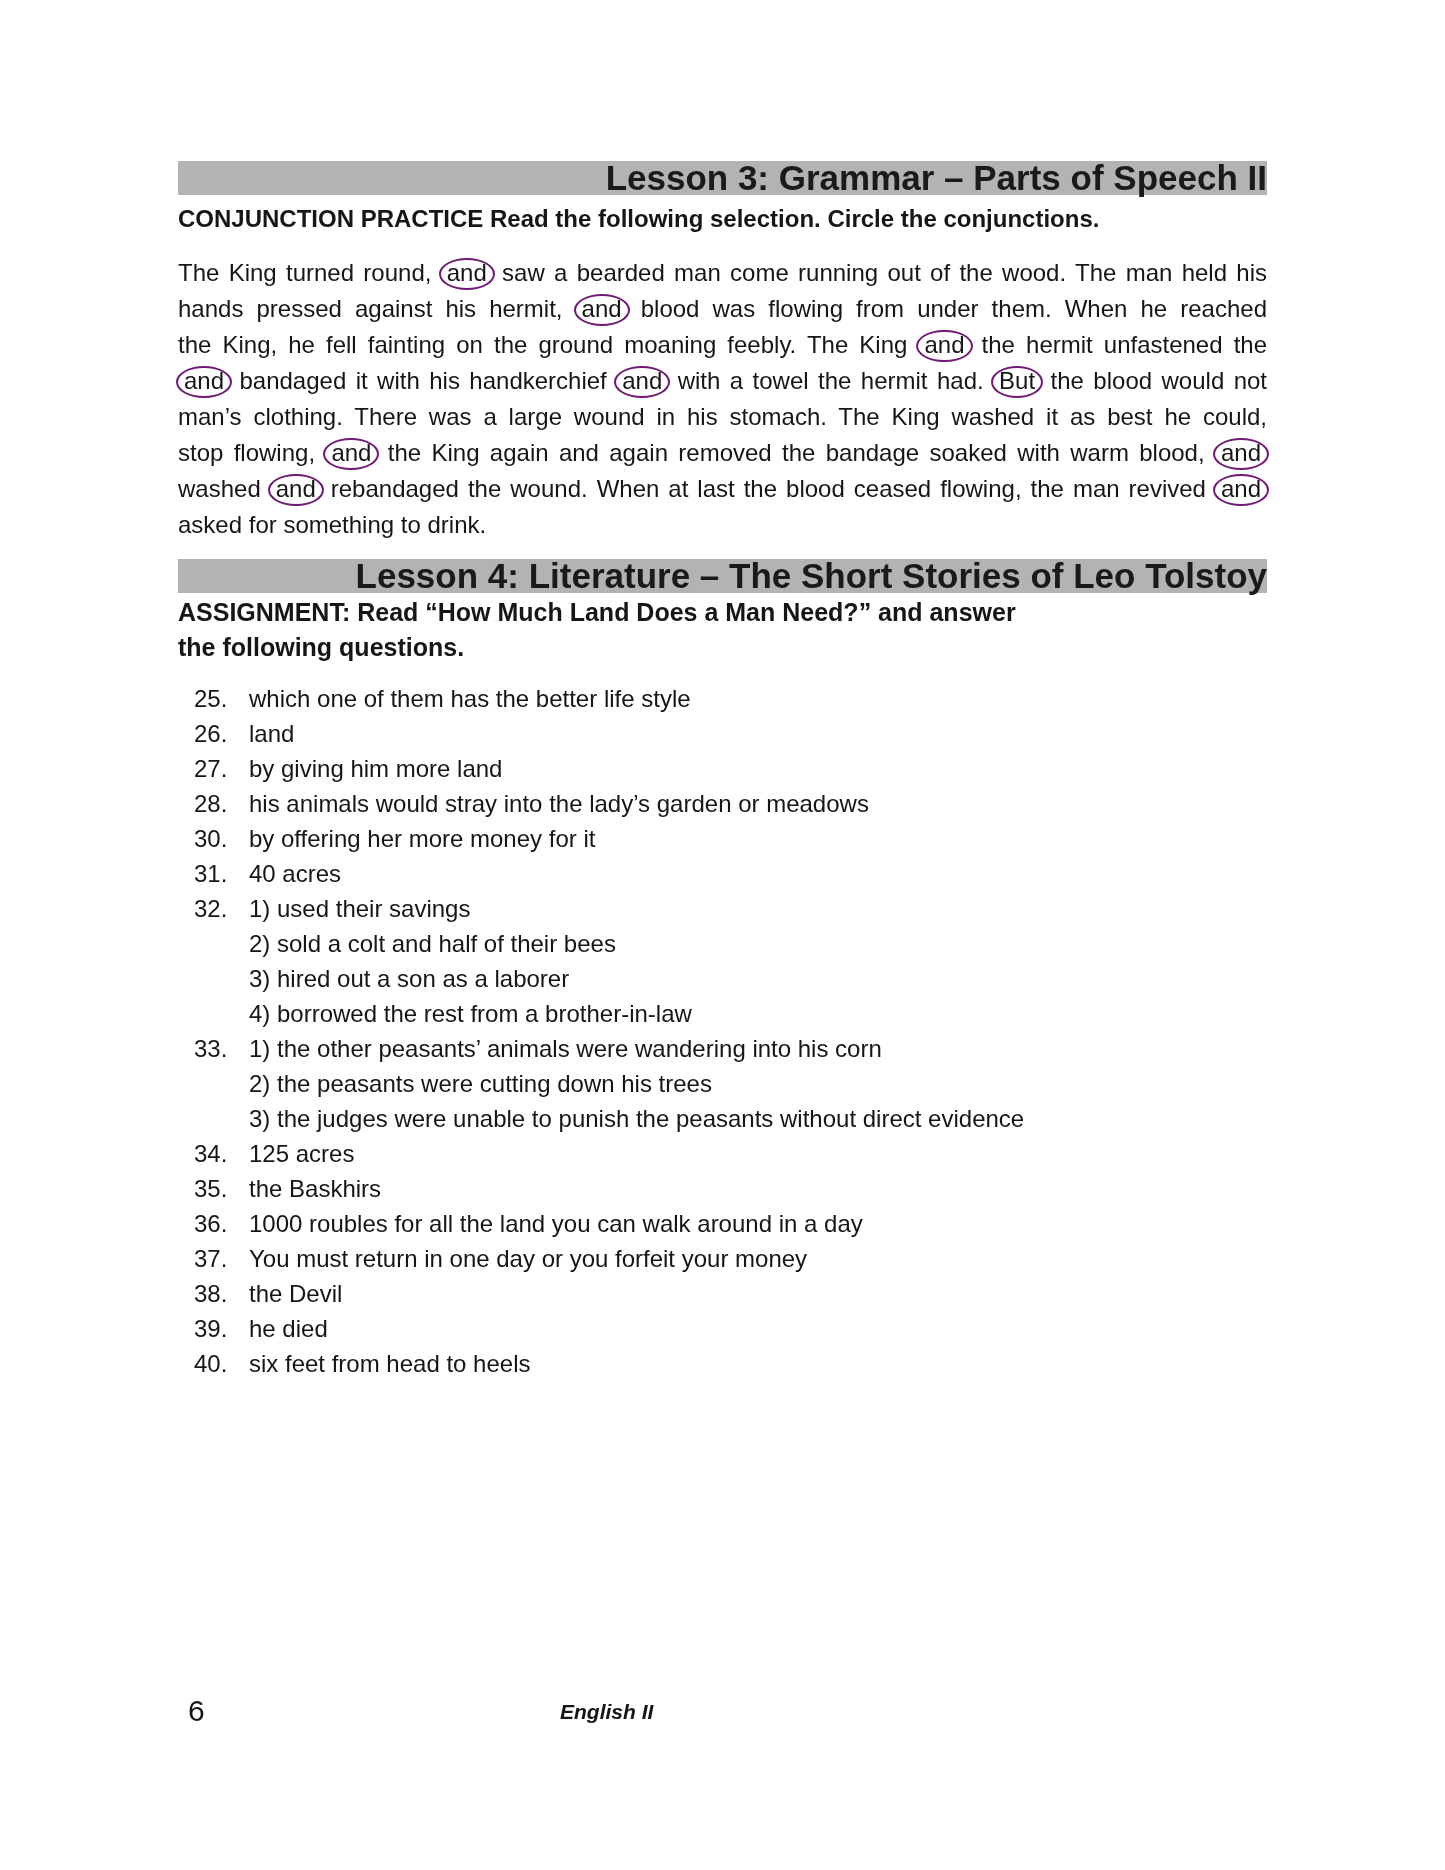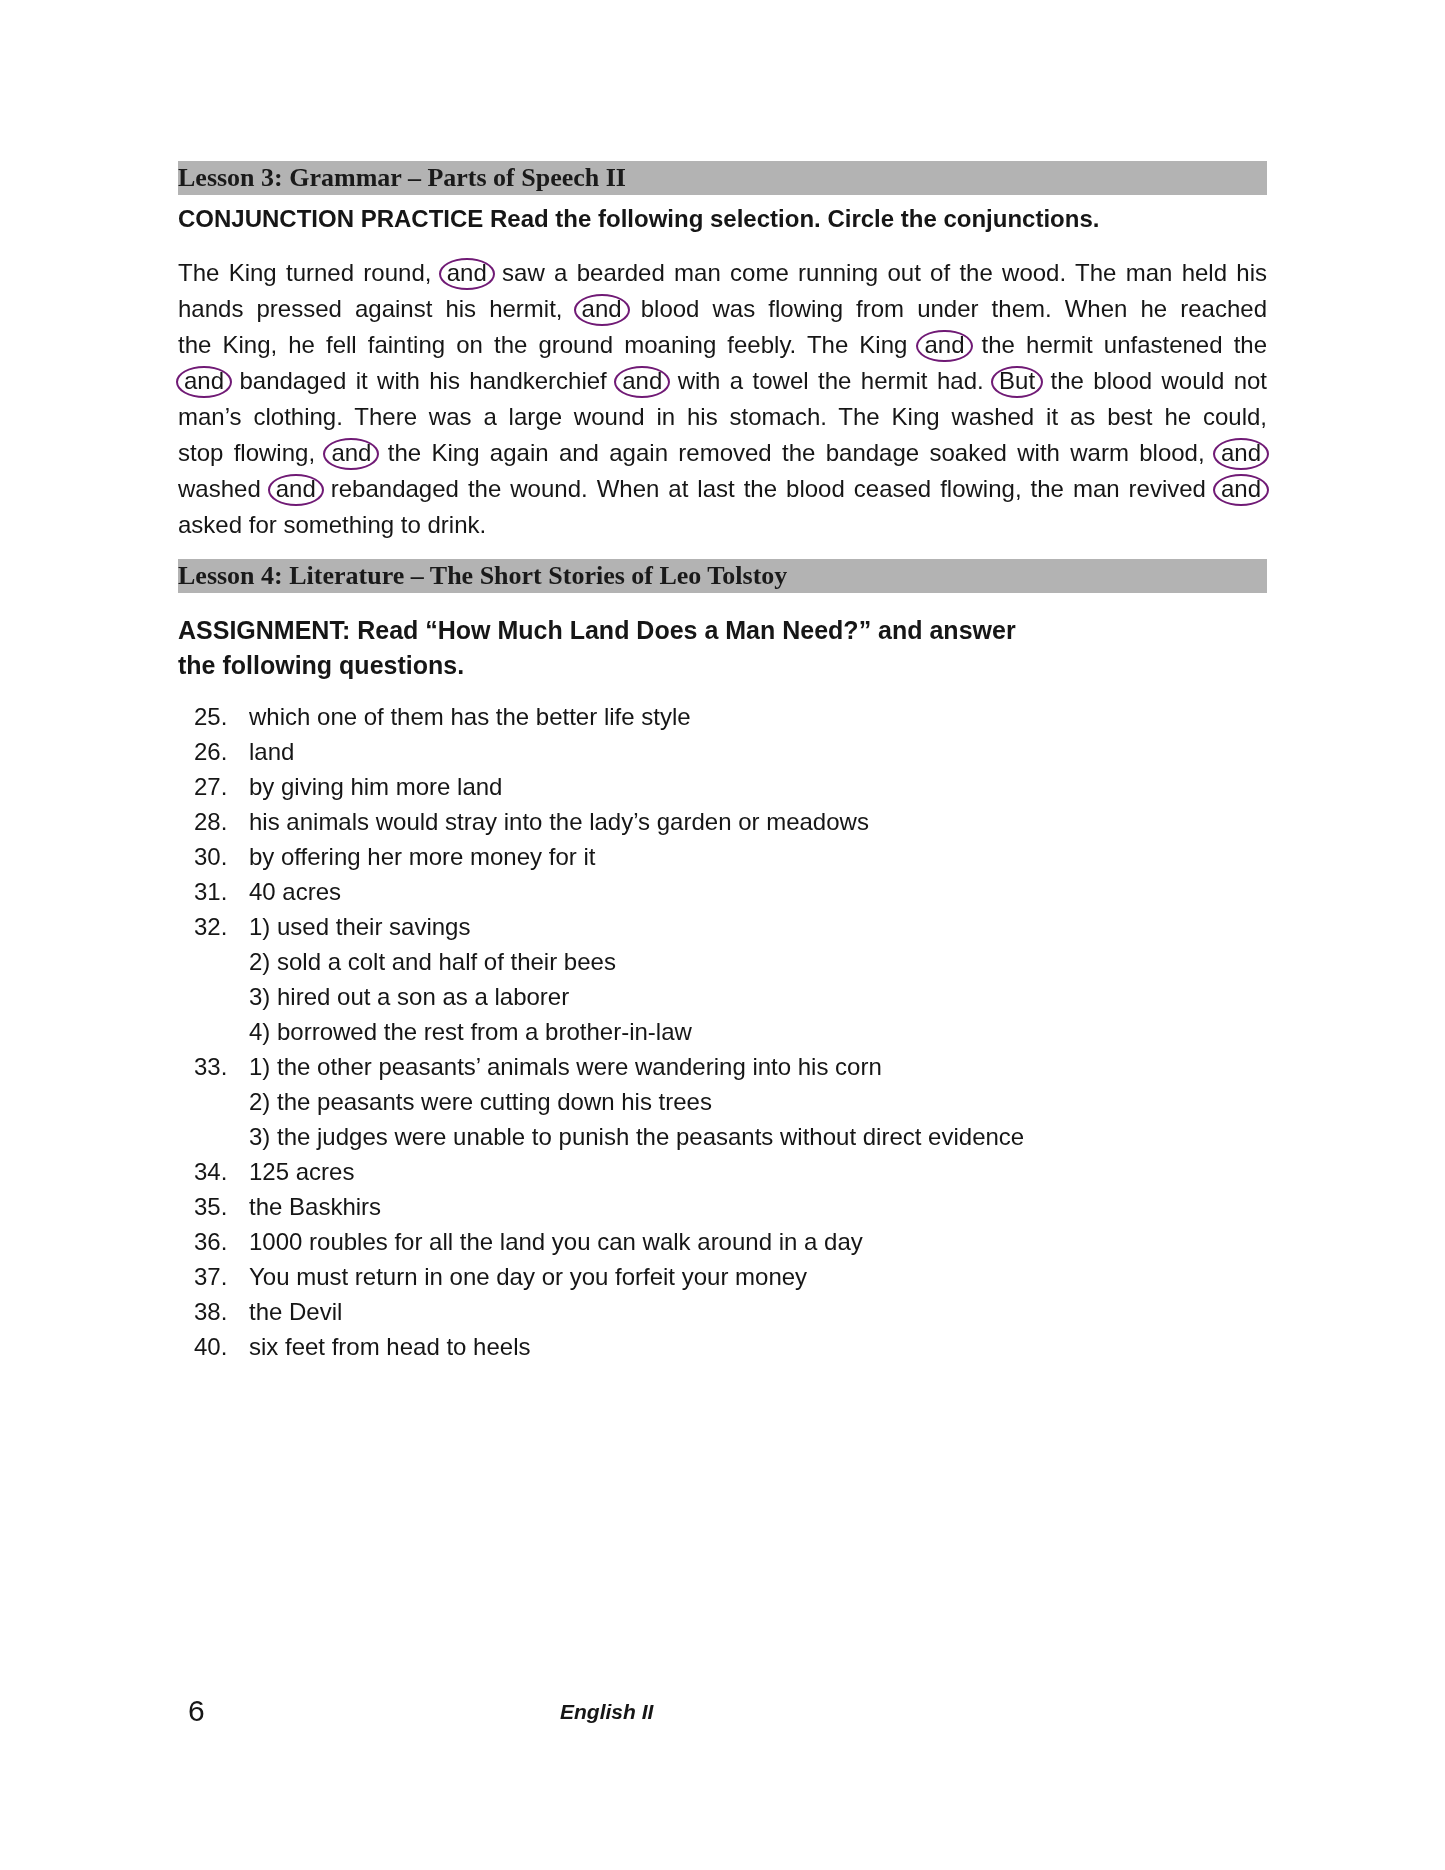--- a/index.html
+++ b/index.html
@@ -12,25 +12,24 @@
     overflow:hidden;
   }
   .content {
     position:absolute;
     left:178px; top:161px;
     width:1089px;
   }
   .section-header {
     background:#b3b3b3;
     height:34px; line-height:34px;
-    text-align:left;
-    font-weight:bold;
-    font-size:26px;
+    text-align:right;
+    font-weight:bold;
+    font-size:35px;
     color:#1a1a1a;
-    font-family:Liberation Serif, serif;
   }
   .section-header.second { margin-top:16px; }
   .instructions {
     margin:9px 0 0 0;
     font-weight:bold;
     font-size:24px;
     line-height:30px;
     white-space:nowrap;
   }
   .passage {
@@ -46,21 +45,21 @@
   .circled {
     display:inline-block;
     border:2px solid #701a75;
     border-radius:50%;
     padding:0 6px 3px 6px;
     margin:0 -2px;
     line-height:25px;
     vertical-align:baseline;
   }
   .assignment {
-    margin:20px 0 0 0;
+    margin:2px 0 0 0;
     font-weight:bold;
     font-size:25px;
     line-height:35px;
   }
   .answers {
     margin:16px 0 0 16px;
     font-size:24px;
     line-height:35px;
   }
   .q-row { display:flex; }
@@ -189,20 +188,26 @@
             <div>You must return in one day or you forfeit your money</div>
           </div>
         </div>
         <div class="q-row">
           <div class="q-num">38.</div>
           <div class="q-body">
             <div>the Devil</div>
           </div>
         </div>
         <div class="q-row">
+          <div class="q-num">39.</div>
+          <div class="q-body">
+            <div>he died</div>
+          </div>
+        </div>
+        <div class="q-row">
           <div class="q-num">40.</div>
           <div class="q-body">
             <div>six feet from head to heels</div>
           </div>
         </div>
       </div>
 
   </div>
 
   <div class="footer-pagenum">6</div>

